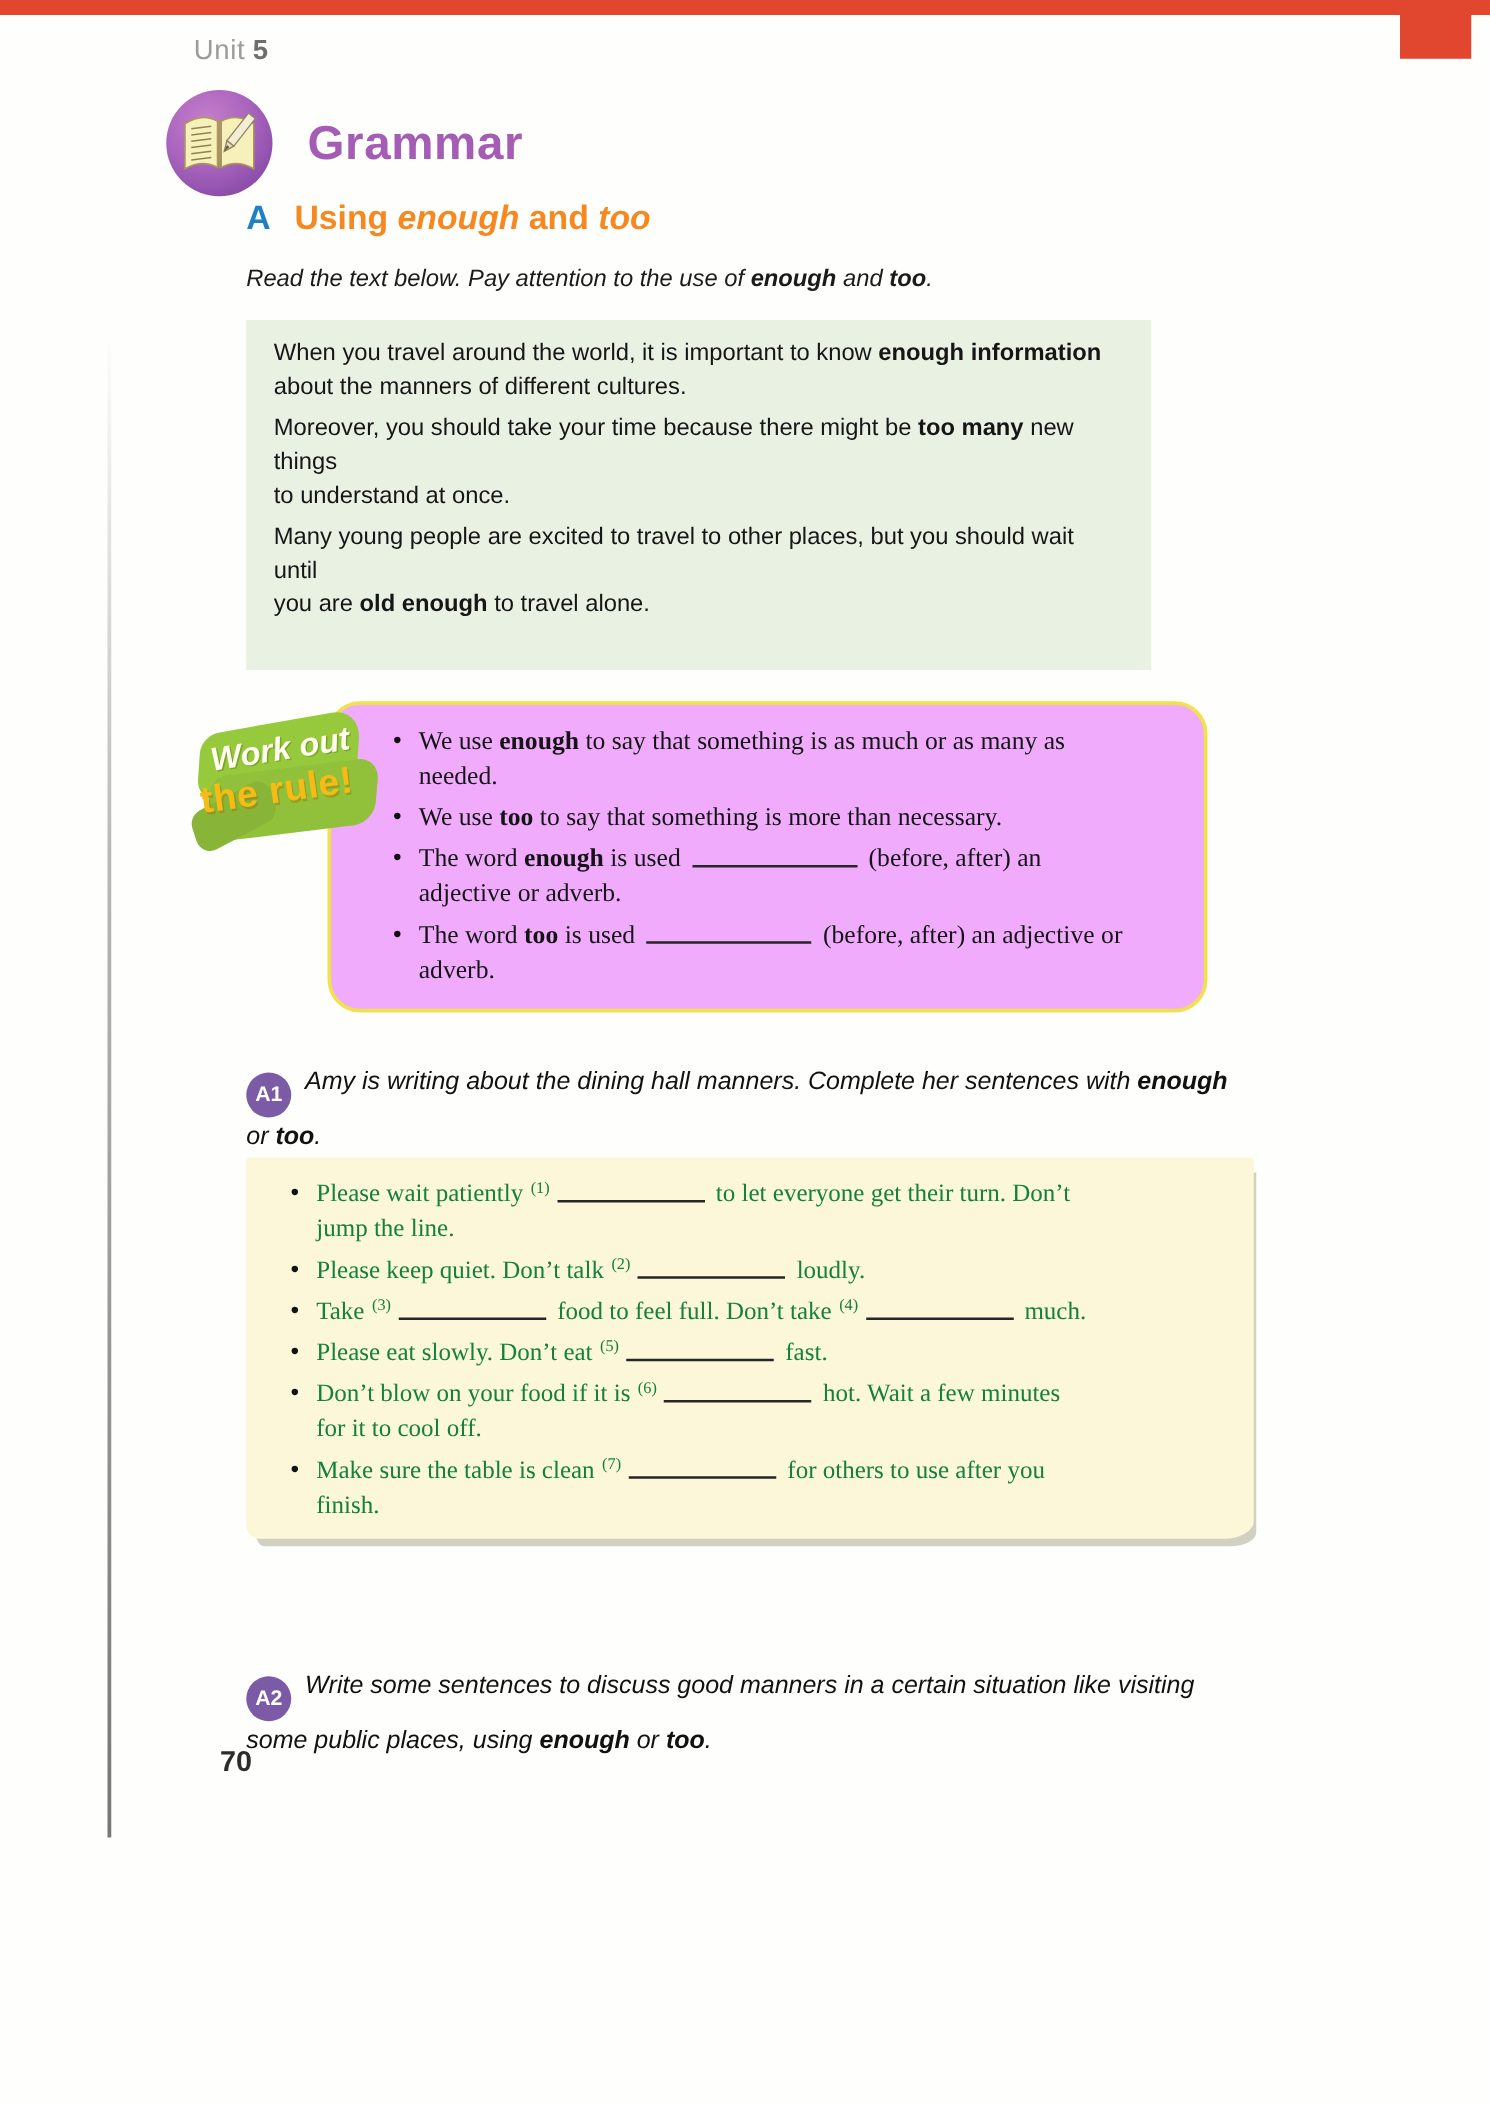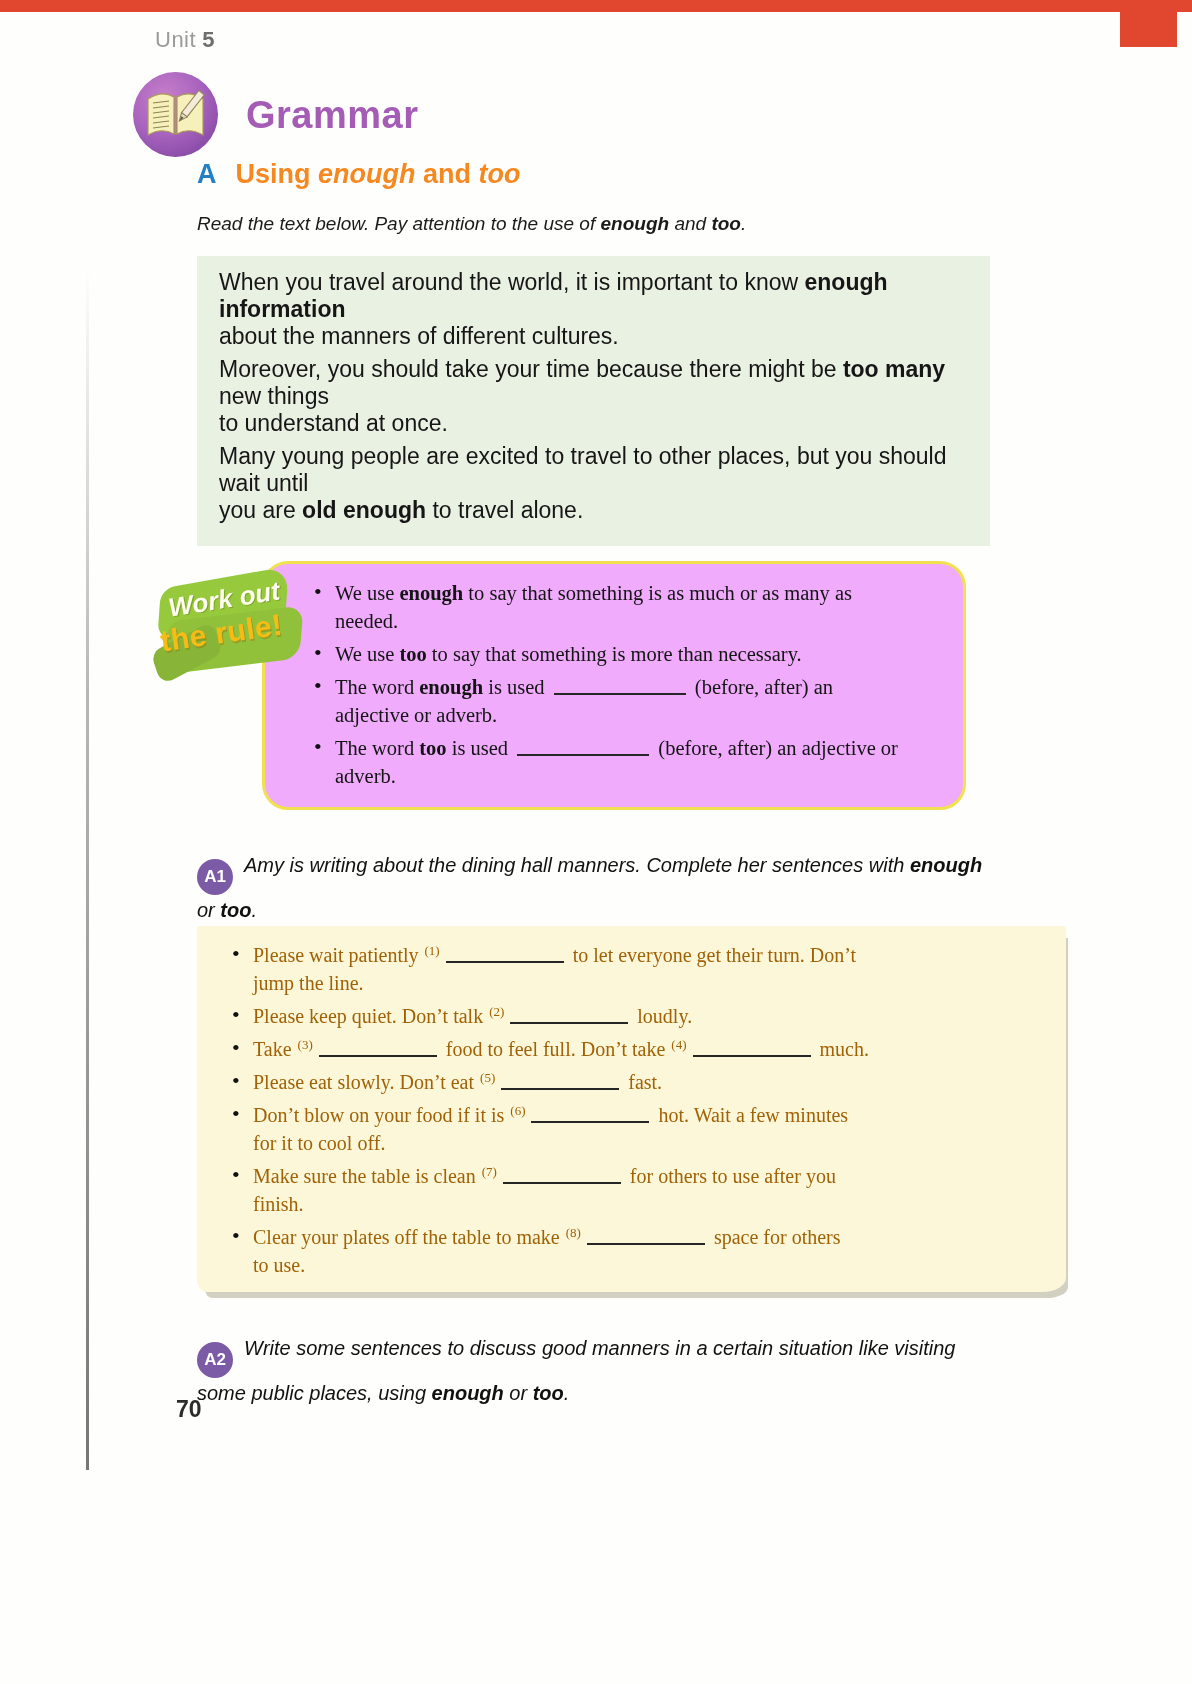--- a/index.html
+++ b/index.html
@@ -35,23 +35,23 @@
   .gram-icon { position:absolute; left:131px; top:70px; width:89px; height:89px; }
   .gram-title { position:absolute; left:220px; top:94px; font-size:38px; font-weight:bold;
                 color:var(--grammar-purple,#a55cb5); letter-spacing:.5px;margin-left:26px; }
 
   .part-title { position:absolute; left:197px; top:159px; font-size:27px; font-weight:bold; }
   .part-letter { color:var(--section-blue,#2180c4); margin-right:19px; }
   .part-name  { color:var(--section-orange,#f6881f); }
 
   .instruction { position:absolute; left:197px; top:213px; font-size:19px; font-style:italic; color:#1b1b1b; }
 
-  .green-box { position:absolute; left:197px; top:256px; width:793px;
-               background:var(--green-box-bg,#e9f1e3); padding:13px 22px 7px 22px;
-               font-size:23px; color:#161616; }
+  .green-box { position:absolute; left:197px; top:256px; width:724px;
+               background:var(--green-box-bg,#e9f1e3); padding:13px 22px 24px 22px;
+               font-size:19px; color:#161616; }
   .green-box p { line-height:27px; margin-bottom:6px; }
   .green-box p:last-child { margin-bottom:15px; }
 
   .rule-box { position:absolute; left:262px; top:561px; width:704px;
               border:3px solid var(--rule-box-border,#f2e14f); border-radius:26px;
               background:#f0abfc; padding:15px 20px 12px 44px;
               font-family:"Liberation Serif", serif; font-size:20.5px; color:#141414; }
   .rule-box ul, .cream-box ul { list-style:none; }
   .rule-box li { position:relative; padding-left:26px; line-height:28px; margin-bottom:5px; }
   .rule-box li::before, .cream-box li::before {
@@ -76,24 +76,24 @@
 
   .prompt { position:absolute; left:197px; font-size:20px; font-style:italic;
             line-height:30px; color:#111; }
   .prompt.a1 { top:850px; width:792px; }
   .prompt.a2 { top:1333px; width:816px; }
   .badge { display:inline-block; width:36px; height:36px; border-radius:50%;
            background:var(--badge-purple,#7b5aa6); color:#fff; font-style:normal;
            font-weight:bold; font-size:17px; text-align:center; line-height:36px;
            margin-right:11px; vertical-align:-10px; }
 
-  .cream-box { position:absolute; left:197px; top:926px; width:869px;
+  .cream-box { position:absolute; left:197px; top:926px; width:806px;
                background:var(--cream-box-bg,#fbf7d8);
                padding:15px 16px 13px 30px;
-               font-family:"Liberation Serif", serif; font-size:20px; color:#a16207;
+               font-family:"Liberation Serif", serif; font-size:20px; color:#15803d;
                border-radius:3px 3px 24px 10px / 3px 3px 14px 12px;
                box-shadow:5px 9px 0 -3px #d2d0c0; }
   .cream-box li { position:relative; padding-left:26px; line-height:28px; margin-bottom:5px; }
   .cream-box li:last-child { margin-bottom:0; }
   .cream-box .blank { width:118px; }
 
   .page-num { position:absolute; left:176px; top:1396px; font-size:23px; font-weight:bold; color:#2c2c2c; }
 </style>
 </head>
 <body style="--accent-red: #e1462e; --grammar-purple: #a55cb5; --section-blue: #2180c4; --section-orange: #f6881f; --green-box-bg: #e9f1e3; --rule-box-border: #f2e14f; --sticker-green: #97c93d; --sticker-gold: #f6bb15; --cream-box-bg: #fbf7d8; --badge-purple: #7b5aa6;">
@@ -166,19 +166,18 @@
 <p class="prompt a1"><span class="badge">A1</span><span><span>Amy is writing about the dining hall manners. Complete her sentences with </span><span class="b">enough</span><br><span>or </span><span class="b">too</span><span>.</span></span></p>
 
 <div class="cream-box">
   <ul>
     <li><span>Please wait patiently </span><sup>(1)</sup><span class="blank"></span><span> to let everyone get their turn. Don’t</span><br><span>jump the line.</span></li>
     <li><span>Please keep quiet. Don’t talk </span><sup>(2)</sup><span class="blank"></span><span> loudly.</span></li>
     <li><span>Take </span><sup>(3)</sup><span class="blank"></span><span> food to feel full. Don’t take </span><sup>(4)</sup><span class="blank"></span><span> much.</span></li>
     <li><span>Please eat slowly. Don’t eat </span><sup>(5)</sup><span class="blank"></span><span> fast.</span></li>
     <li><span>Don’t blow on your food if it is </span><sup>(6)</sup><span class="blank"></span><span> hot. Wait a few minutes</span><br><span>for it to cool off.</span></li>
     <li><span>Make sure the table is clean </span><sup>(7)</sup><span class="blank"></span><span> for others to use after you</span><br><span>finish.</span></li>
-    <li><span>Clear your plates off the table to make </span><sup>(8)</sup><span class="blank"></span><span> space for others</span><br><span>to use.</span></li>
   </ul>
 </div>
 
 <p class="prompt a2"><span class="badge">A2</span><span><span>Write some sentences to discuss good manners in a certain situation like visiting</span><br><span>some public places, using </span><span class="b">enough</span><span> or </span><span class="b">too</span><span>.</span></span></p>
 
 <div class="page-num">70</div>
 
 </body></html>

